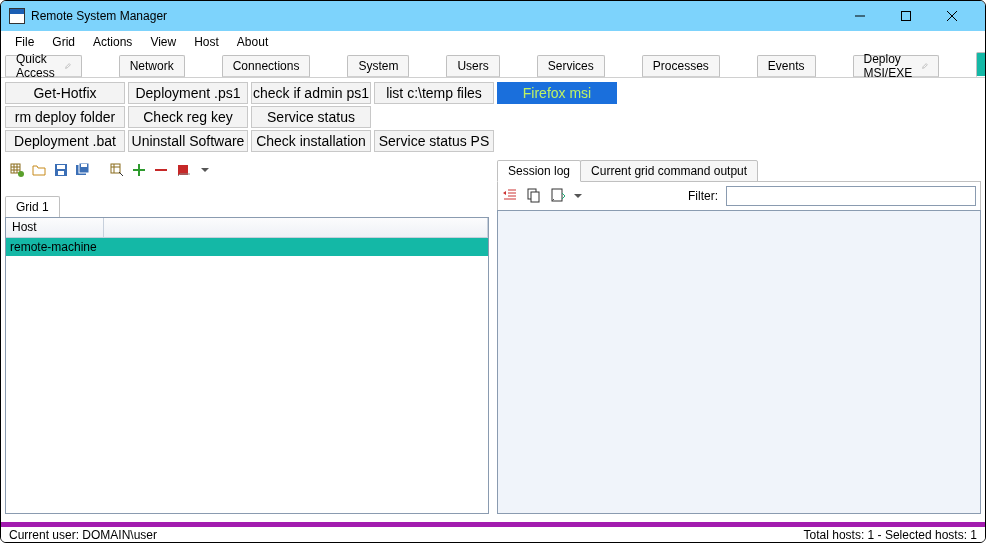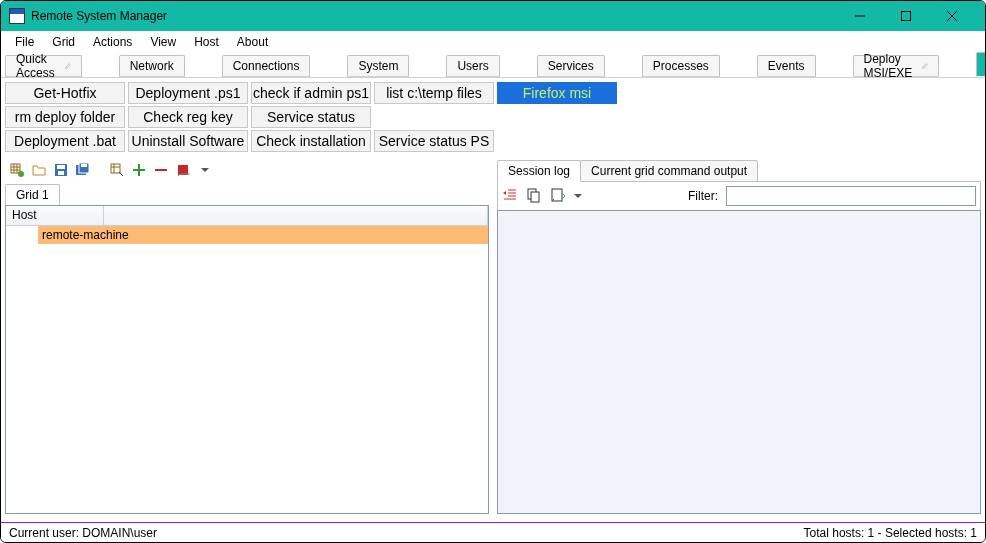--- a/index.html
+++ b/index.html
@@ -1,17 +1,17 @@
 <!DOCTYPE html>
 <html><head>
 <meta charset="utf-8">
 <style>
 * { box-sizing: border-box; margin: 0; padding: 0; }
 body { font-family: "Segoe UI", Tahoma, sans-serif; font-size: 12px; background: #fff; width: 986px; height: 543px; overflow: hidden; border: 1px solid #000; border-radius: 6px; }
-.titlebar { height: 30px; display: flex; align-items: center; padding: 0 10px 0 8px; background: #14b8a6; }
+.titlebar { height: 30px; display: flex; align-items: center; padding: 0 10px 0 8px; background: #7dd3fc; }
 .titlebar .app-icon { width: 16px; height: 16px; margin-right: 6px; background: #fff; border: 1px solid #333; display: flex; align-items: flex-start; }
 .titlebar .app-icon::before { content: ""; display: block; width: 100%; height: 5px; background: #1b5fb4; }
 .titlebar .title { flex: 1; font-size: 12px; color: #000; }
 .winbtns { display: flex; }
 .winbtn { width: 46px; height: 30px; display: flex; align-items: center; justify-content: center; cursor: pointer; }
 .winbtn svg { width: 10px; height: 10px; }
 .menubar { height: 22px; display: flex; align-items: center; padding: 0 6px; gap: 2px; }
 .menuitem { padding: 2px 8px; cursor: pointer; }
 .tabbar { display: flex; align-items: flex-end; padding: 0 4px; border-bottom: 1px solid #d0d0d0; background: #fff; height: 25px; gap: 38px; }
 .tab { border: 1px solid #c0c0c0; border-bottom: 1px solid #d0d0d0; background: #f6f6f6; padding: 3px 10px; margin-right: -1px; cursor: pointer; display: flex; align-items: center; gap: 6px; border-radius: 2px 2px 0 0; height: 22px; }
@@ -20,37 +20,37 @@
 .tab.addtab { padding: 3px 8px; }
 .button-rows { padding: 4px 4px 2px 4px; display: flex; flex-direction: column; gap: 2px; }
 .button-row { display: flex; gap: 3px; }
 .cmdbtn { width: 120px; height: 22px; background: #f3f3f3; border: 1px solid #c8c8c8; cursor: pointer; font-size: 14px; display: flex; align-items: center; justify-content: center; }
 .cmdbtn.highlight { background: #1a6fdc; color: #bef264; border-color: #1a6fdc; }
 .content-row { display: flex; padding: 6px 4px 0 4px; gap: 8px; height: 360px; }
 .left-panel, .right-panel { flex: 1; display: flex; flex-direction: column; min-width: 0; }
 .toolbar { display: flex; align-items: center; gap: 6px; padding: 2px 4px 6px 4px; }
 .toolbar .ticon { width: 16px; height: 16px; display: flex; align-items: center; justify-content: center; cursor: pointer; }
 .grid-tabs { display: flex; align-items: flex-end; border-bottom: 1px solid #c0c0c0; }
-.grid-tab { border: 1px solid #c0c0c0; border-bottom: 1px solid #fff; background: #fff; padding: 3px 10px; margin-bottom: -1px; border-radius: 2px 2px 0 0; cursor: pointer; }
+.grid-tab { border: 1px solid #c0c0c0; border-bottom: 1px solid #fff; background: #fff; padding: 3px 10px; margin-bottom: -1px; border-radius: 2px 2px 0 0; cursor: pointer; margin-top: 12px; }
 .grid-box { border: 1px solid #8a9bb0; flex: 1; display: flex; flex-direction: column; margin-top: -1px; }
 .grid-header { background: linear-gradient(#fcfcfd,#eef1f6); border-bottom: 1px solid #c7d0dc; height: 20px; display: flex; }
 .grid-header .col { padding: 2px 6px; border-right: 1px solid #c7d0dc; }
 .grid-header .col.host { width: 98px; }
 .grid-body { flex: 1; background: #fff; overflow: auto; }
 .grid-row { height: 18px; display: flex; align-items: center; padding: 0 4px; }
-.grid-row.selected { background: #fdba74; margin-left: 32px; }
+.grid-row.selected { background: #14b8a6; }
 .right-tabs { display: flex; align-items: flex-start; }
 .right-tab { border: 1px solid #c0c0c0; background: #f6f6f6; padding: 3px 10px; margin-right: -1px; border-radius: 2px 2px 0 0; cursor: pointer; border-bottom: 1px solid #c0c0c0; }
 .right-tab.active { background: #fff; border-bottom: 1px solid #fff; position: relative; z-index: 2; }
 .right-toolbar { display: flex; align-items: center; gap: 8px; padding: 4px 4px; border: 1px solid #c0c0c0; border-bottom: none; margin-top: -1px; }
 .right-toolbar .spacer { flex: 1; }
 .right-toolbar label { font-size: 12px; }
 .right-toolbar input { border: 1px solid #8a9bb0; height: 20px; width: 250px; padding: 0 4px; font-size: 12px; }
 .log-box { flex: 1; border: 1px solid #8a9bb0; background: #f0f4fa; }
-.statusbar { position: absolute; bottom: 0; left: 0; right: 0; border-top: 1px solid #a21caf; height: 20px; display: flex; align-items: center; justify-content: space-between; padding: 0 8px; font-size: 12px; background: #fff; }
+.statusbar { position: absolute; bottom: 0; left: 0; right: 0; border-top: 5px solid #a21caf; height: 20px; display: flex; align-items: center; justify-content: space-between; padding: 0 8px; font-size: 12px; background: #fff; }
 .container { position: relative; height: 100%; display: flex; flex-direction: column; }
 </style>
 </head>
 <body>
 <div class="container">
 
 <div class="titlebar">
   <div class="app-icon"></div>
   <div class="title">Remote System Manager</div>
   <div class="winbtns">

